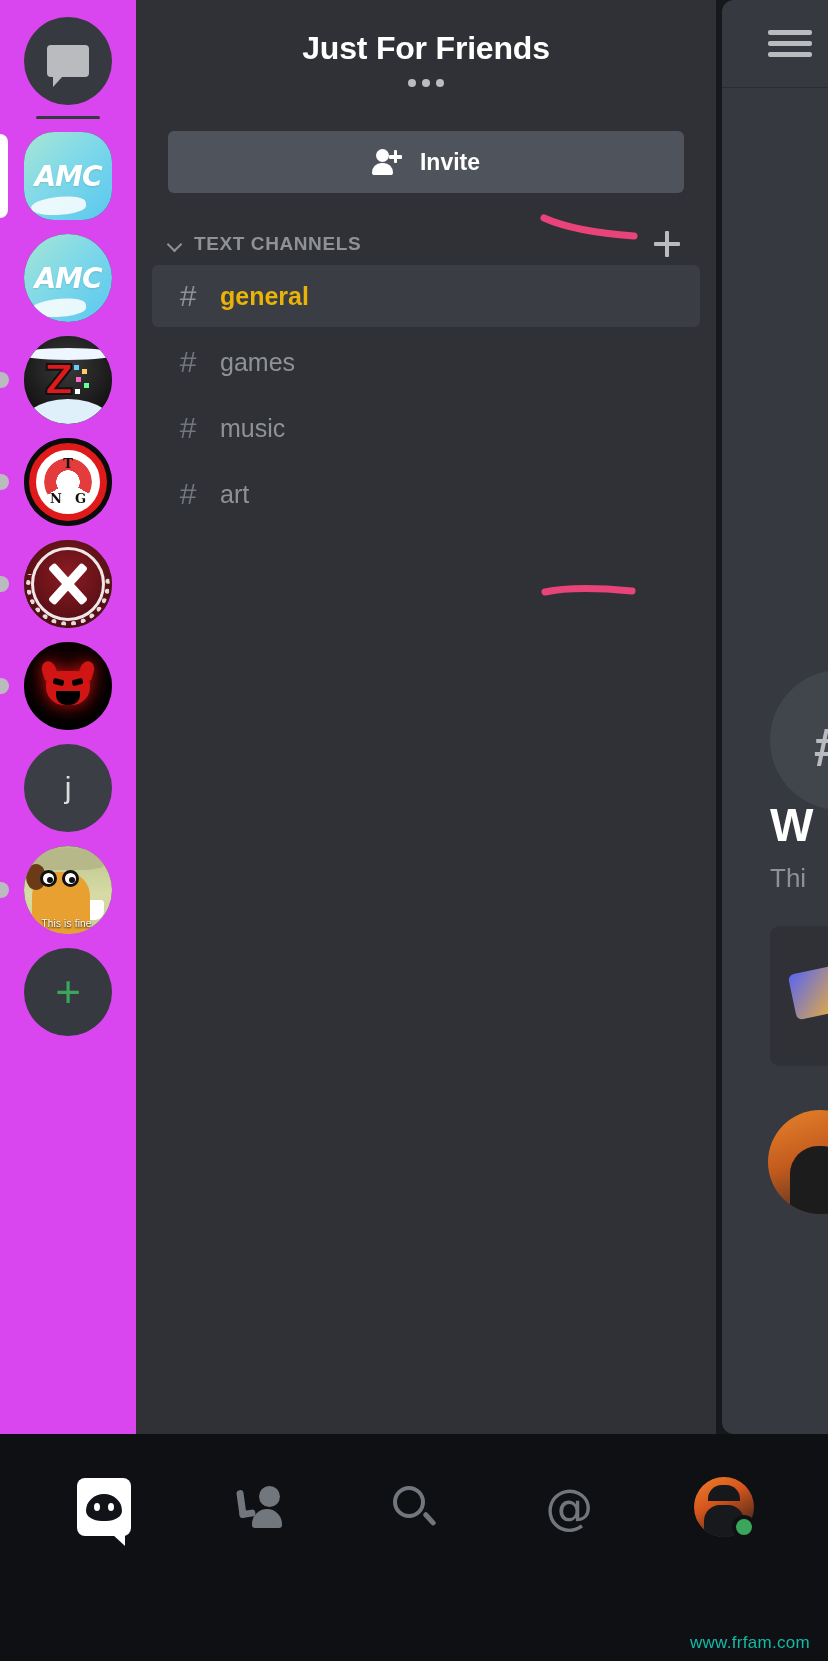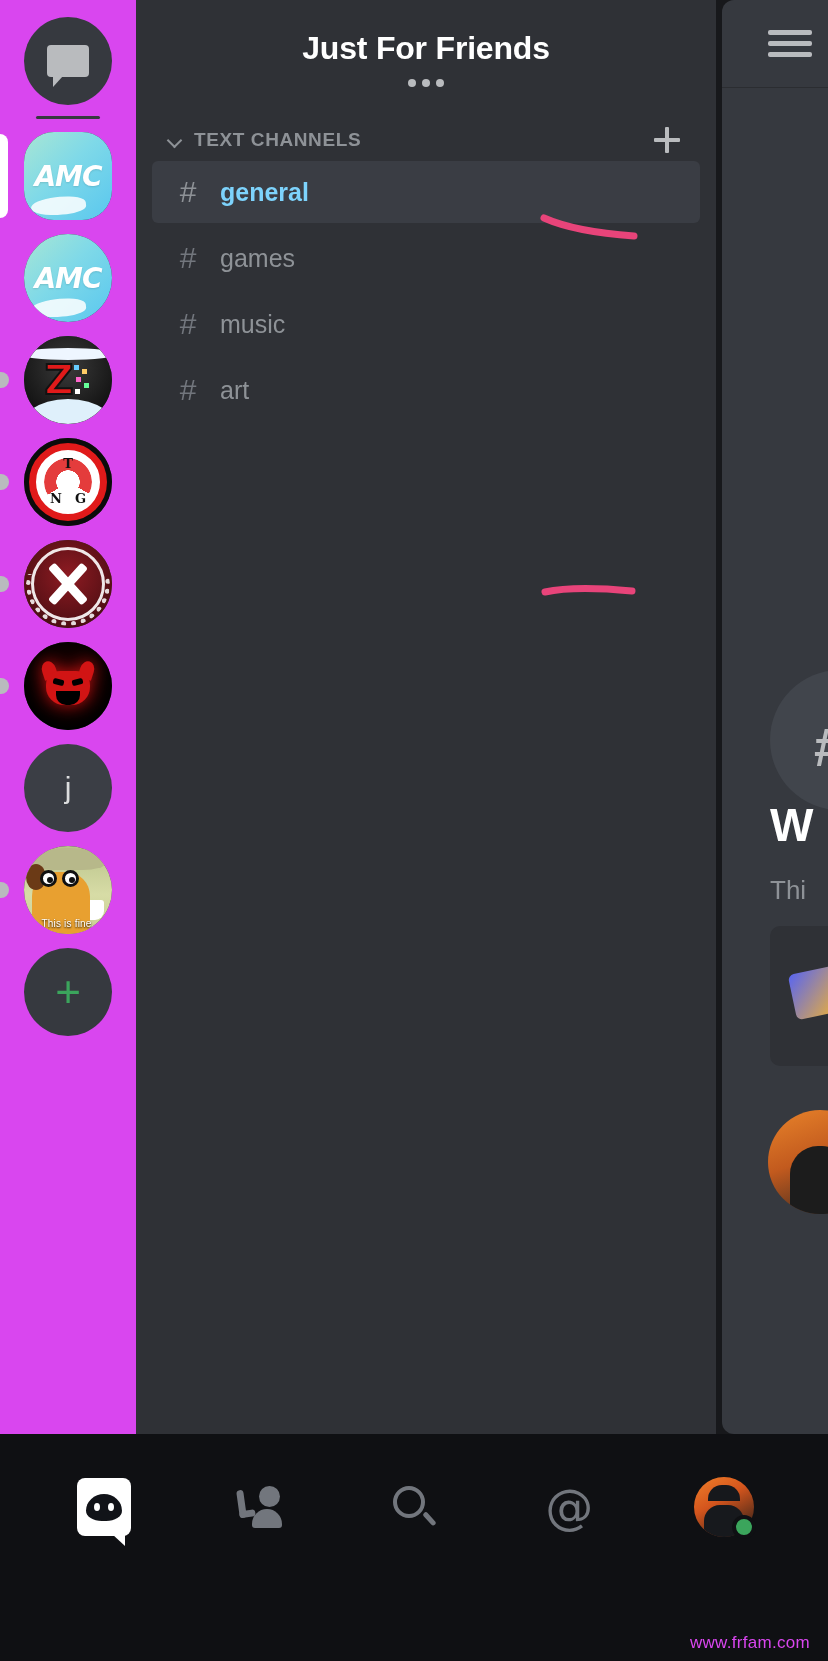--- a/index.html
+++ b/index.html
@@ -314,21 +314,21 @@
   }
   .pa-plus::before,.pa-plus::after{
     content:"";position:absolute;background:#fff;border-radius:1px;
   }
   .pa-plus::before{ left:5px;top:0;width:3.5px;height:13px; }
   .pa-plus::after{ left:0;top:5px;width:13px;height:3.5px; }
 
   
   .cat{
     display:flex; align-items:center;
-    padding:0 32px; margin-top:24px;
+    padding:0 32px; margin-top:34px;
     height:34px; position:relative;
   }
   .chev{
     width:14px;height:14px;margin-right:12px;flex:0 0 auto;position:relative;
   }
   .chev::before{
     content:""; position:absolute; left:1px; top:2px;
     width:9px;height:9px;
     border-right:2.5px solid #8e9297;
     border-bottom:2.5px solid #8e9297;
@@ -363,21 +363,21 @@
   .chan.active{ background:#3a3d44; }
   .chan-hash{
     width:36px; font-size:30px; color:#72767d;
     font-weight:400; text-align:center; flex:0 0 auto;
     font-family:"Liberation Sans", sans-serif;
   }
   .chan.active .chan-hash{ color:#8e9297; }
   .chan-name{
     font-size:25px; color:#8e9297; margin-left:14px;
   }
-  .chan.active .chan-name{ color:#7dd3fc; font-weight:bold; }
+  .chan.active .chan-name{ color:#eab308; font-weight:bold; }
 
   
   .spk{
     width:36px;height:30px;position:relative;flex:0 0 auto;
   }
   .spk-body{
     position:absolute;left:3px;top:9px;width:7px;height:11px;background:#72767d;
   }
   .spk-cone{
     position:absolute;left:8px;top:3px;
@@ -421,21 +421,21 @@
     position:absolute;left:92px;top:628px;
     font-size:54px;color:#b9bbbe;font-weight:bold;
   }
   .peek-h1{
     position:absolute; left:48px; top:710px;
     font-size:46px; font-weight:bold; color:#ffffff;
     white-space:nowrap;
   }
   .peek-sub{
     position:absolute; left:48px; top:775px;
-    font-size:26px; color:#8e9297; white-space:nowrap;margin-top:12px;
+    font-size:26px; color:#8e9297; white-space:nowrap;
   }
   .peek-card{
     position:absolute; left:48px; top:838px;
     width:150px;height:140px; background:#2f3136; border-radius:10px;
   }
   .peek-card::after{
     content:""; position:absolute; left:22px; top:44px;
     width:46px;height:46px;
     background:linear-gradient(135deg,#5865f2,#f0b232);
     border-radius:6px; transform:rotate(-12deg);
@@ -548,21 +548,21 @@
     width:40px;height:34px;background:#17191d;border-radius:16px 16px 0 0;
   }
   .status-dot{
     position:absolute; right:-2px; bottom:-2px;
     width:24px;height:24px;border-radius:50%;
     background:#3ba55c; border:4px solid #0f1013;
   }
 
   .watermark{
     position:absolute; right:18px; bottom:8px;
-    font-size:17px; color:#d946ef; letter-spacing:.3px;
+    font-size:17px; color:#14b8a6; letter-spacing:.3px;
     font-family:"Liberation Sans", sans-serif;
   }
 </style>
 </head>
 <body>
 
 <div class="app">
 
   <div class="rail">
     <div class="rail-scroll">
@@ -683,20 +683,28 @@
 
     <div class="panel-head">
       <div class="server-title">Just For Friends</div>
       <div class="dots">
         <i></i>
         <i></i>
         <i></i>
       </div>
     </div>
 
+    <button class="invite-btn">
+      <span class="person-add">
+        <i class="pa-head"></i>
+          <i class="pa-body"></i>
+          <i class="pa-plus"></i>
+      </span>
+      <span>Invite</span>
+    </button>
 
     <div class="cat">
       <span class="chev"></span>
       <span class="cat-label">TEXT CHANNELS</span>
       <span class="cat-plus"></span>
     </div>
 
     <div class="chan active">
       <span class="chan-hash">#</span>
       <span class="chan-name">general</span>

